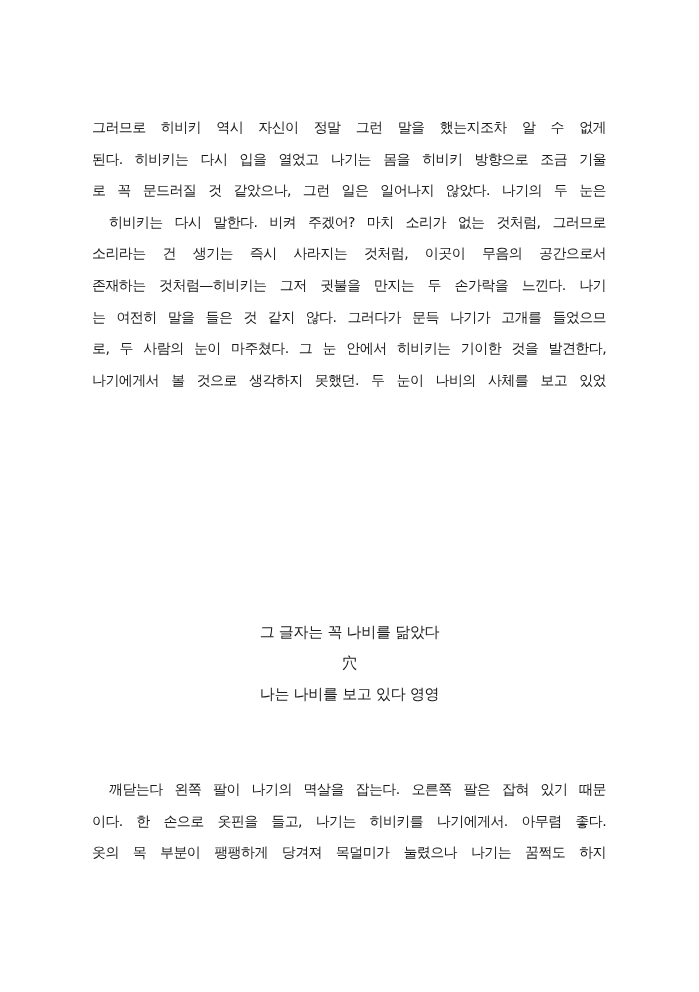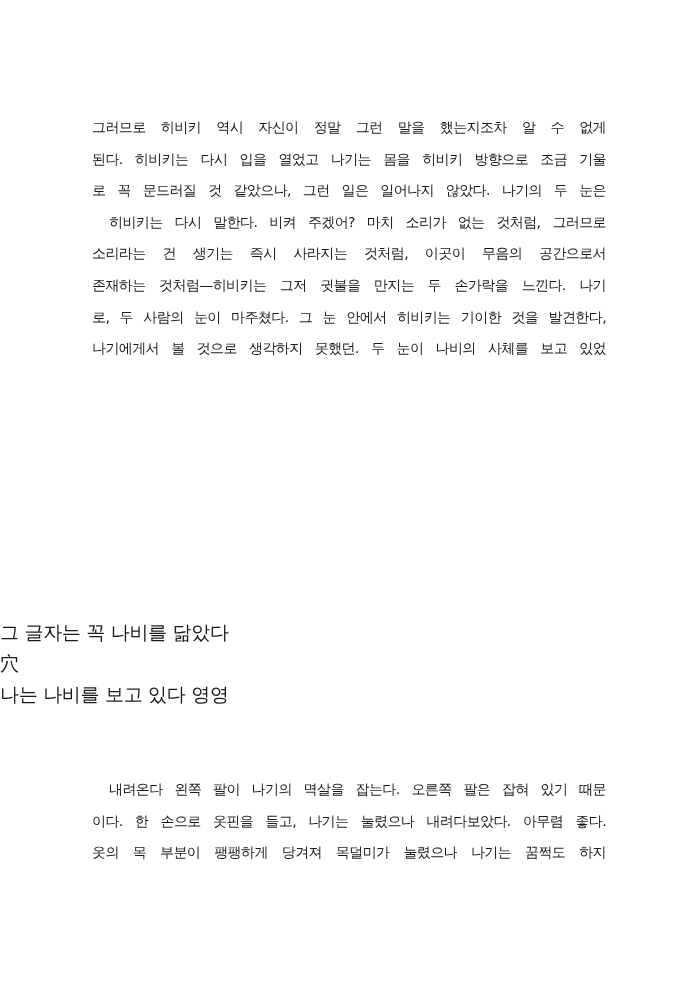--- a/index.html
+++ b/index.html
@@ -38,22 +38,22 @@
     }
     .center-block {
       position: absolute;
       left: 0;
       width: 699px;
       top: 617px;
     }
     .center-line {
       height: 31px;
       line-height: 31px;
-      font-size: 19px;
-      text-align: left;
+      font-size: 15px;
+      text-align: center;
       white-space: nowrap;
       letter-spacing: -0.3px;
     }
     .para2 {
       position: absolute;
       left: 92px;
       top: 774px;
       width: 514px;
     }
   </style>
@@ -63,28 +63,29 @@
 <div class="page">
   <div>
     <div class="line">그러므로 히비키 역시 자신이 정말 그런 말을 했는지조차 알 수 없게</div>
     <div class="line">된다. 히비키는 다시 입을 열었고 나기는 몸을 히비키 방향으로 조금 기울</div>
     <div class="line">로 꼭 문드러질 것 같았으나, 그런 일은 일어나지 않았다. 나기의 두 눈은</div>
   </div>
   <div>
     <div class="line indent">히비키는 다시 말한다. 비켜 주겠어? 마치 소리가 없는 것처럼, 그러므로</div>
     <div class="line">소리라는 건 생기는 즉시 사라지는 것처럼, 이곳이 무음의 공간으로서</div>
     <div class="line">존재하는 것처럼—히비키는 그저 귓불을 만지는 두 손가락을 느낀다. 나기</div>
+    <div class="line">는 여전히 말을 들은 것 같지 않다. 그러다가 문득 나기가 고개를 들었으므</div>
     <div class="line">로, 두 사람의 눈이 마주쳤다. 그 눈 안에서 히비키는 기이한 것을 발견한다,</div>
     <div class="line">나기에게서 볼 것으로 생각하지 못했던. 두 눈이 나비의 사체를 보고 있었</div>
   </div>
 </div>
 
 <div class="center-block">
   <div class="center-line">그 글자는 꼭 나비를 닮았다</div>
   <div class="center-line">穴</div>
   <div class="center-line">나는 나비를 보고 있다 영영</div>
 </div>
 
 <div class="para2">
-  <div class="line indent">내려온다 왼쪽 팔이 나기의 멱살을 잡는다. 오른쪽 팔은 잡혀 있기 때문</div>
-  <div class="line">이다. 한 손으로 옷핀을 들고, 나기는 눌렸으나 내려다보았다. 아무렴 좋다.</div>
+  <div class="line indent">깨닫는다 왼쪽 팔이 나기의 멱살을 잡는다. 오른쪽 팔은 잡혀 있기 때문</div>
+  <div class="line">이다. 한 손으로 옷핀을 들고, 나기는 히비키를 나기에게서. 아무렴 좋다.</div>
   <div class="line">옷의 목 부분이 팽팽하게 당겨져 목덜미가 눌렸으나 나기는 꿈쩍도 하지</div>
 </div>
 
 </body></html>

